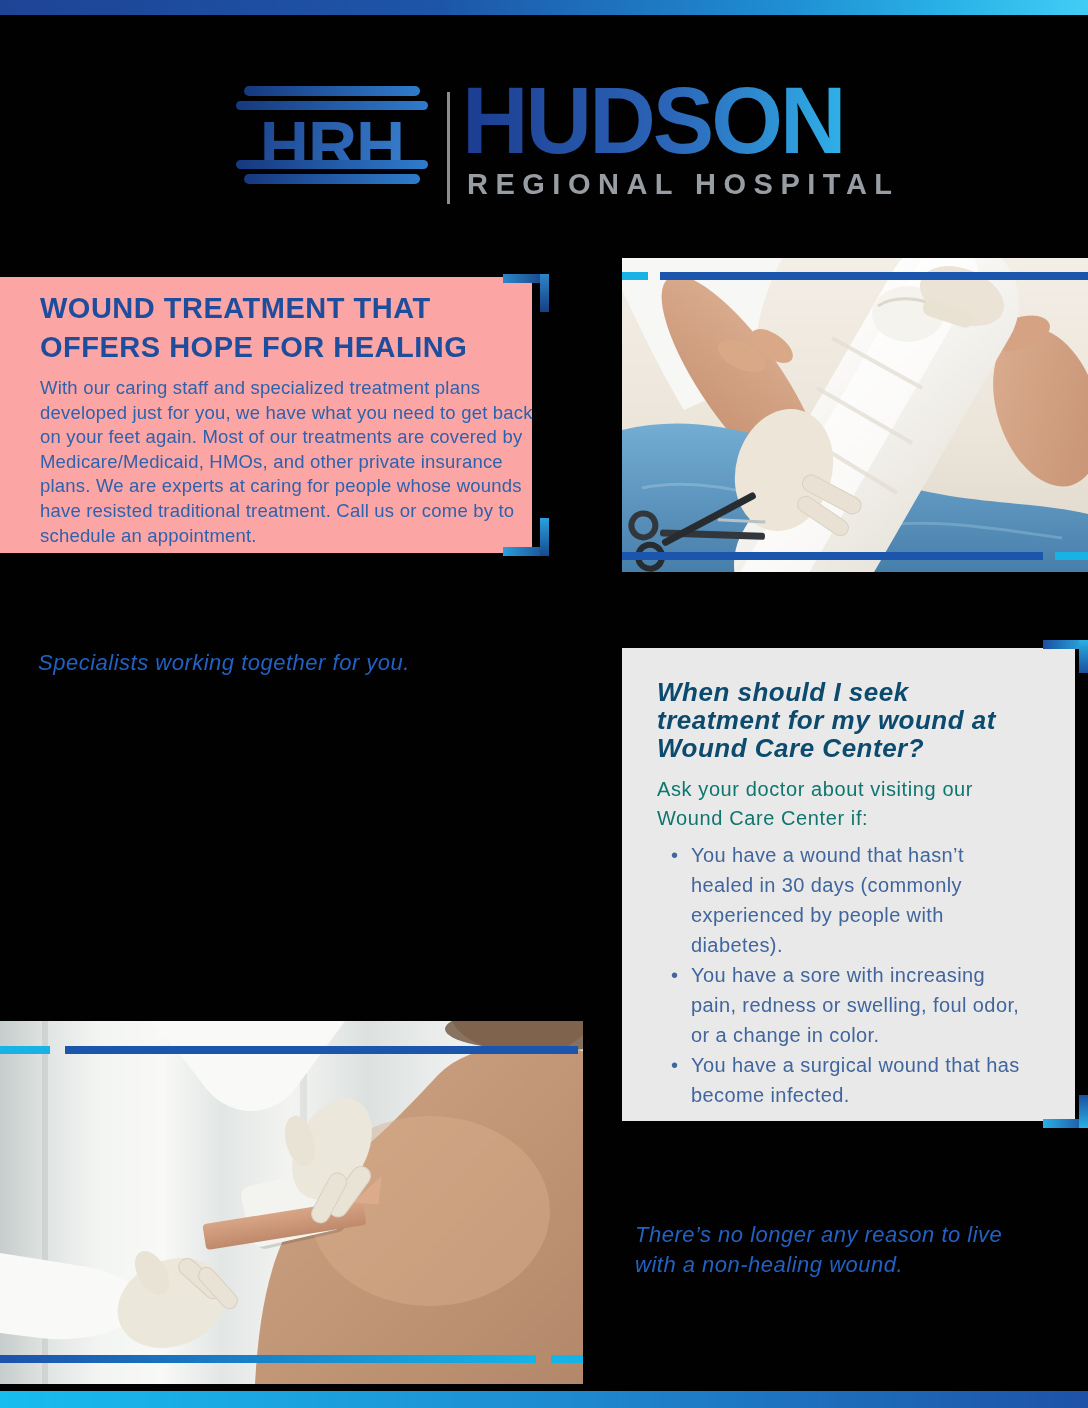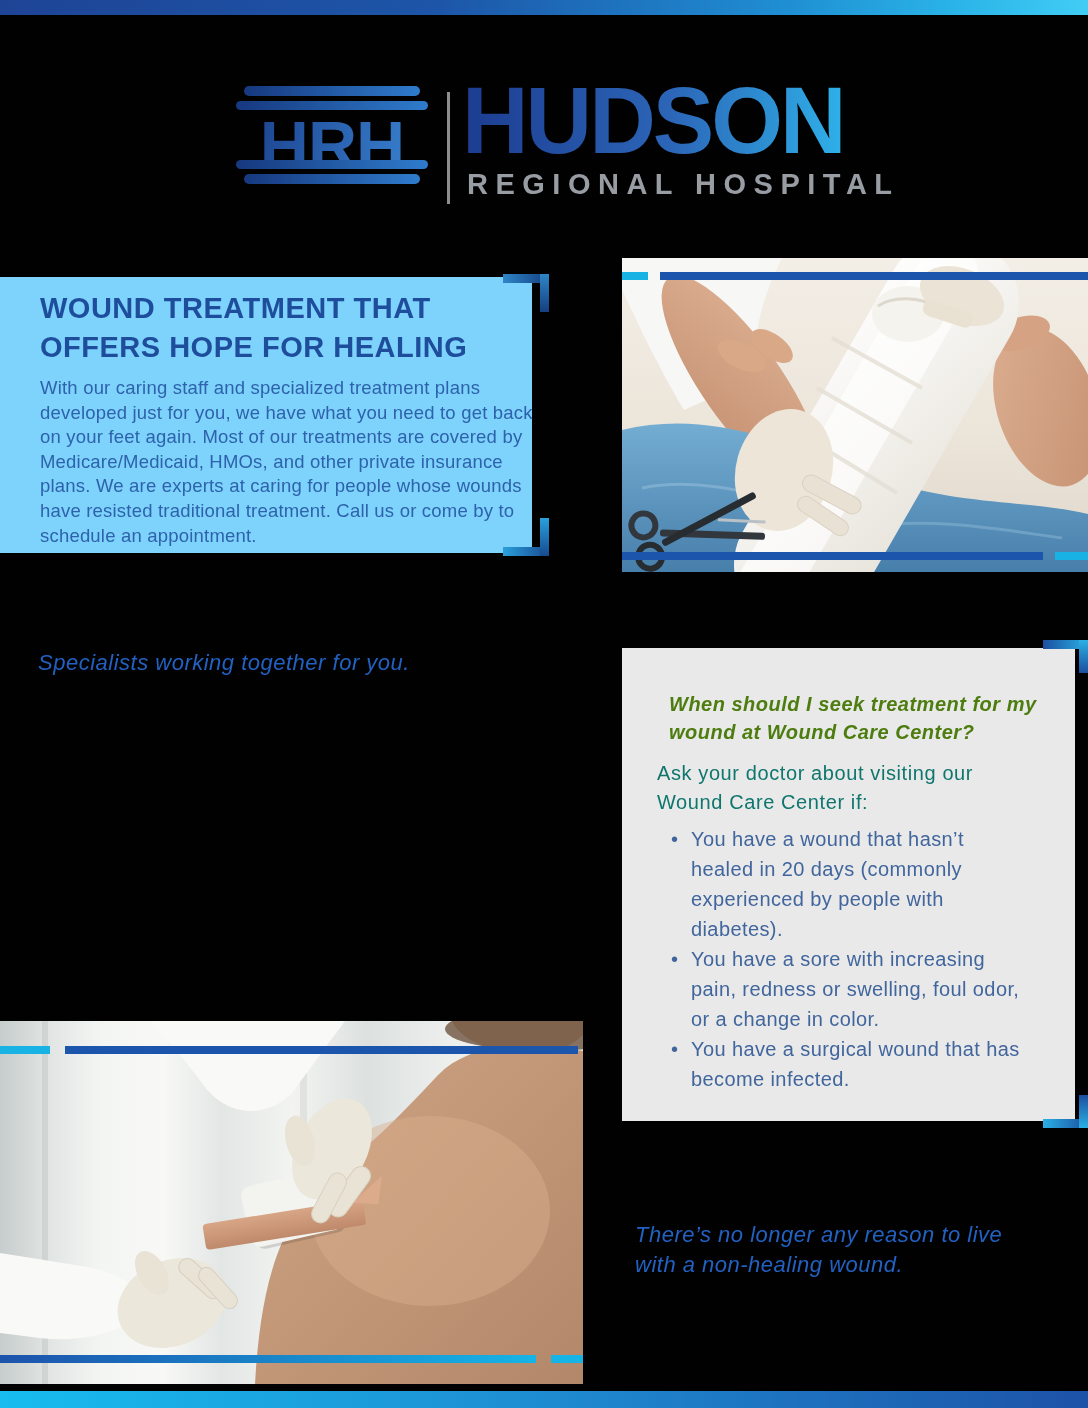--- a/index.html
+++ b/index.html
@@ -23,21 +23,21 @@
   .hrh-text{position:absolute;left:0;right:0;top:26px;height:66px;display:flex;align-items:center;justify-content:center;
             font-size:68px;font-weight:bold;letter-spacing:-1px;line-height:66px;
             background:linear-gradient(100deg,#1a3e8a,#3a85d4);-webkit-background-clip:text;background-clip:text;color:transparent;}
   .logo-divider{position:absolute;left:447px;top:92px;width:3px;height:112px;background:#8d8d8d;}
   .logo-name{position:absolute;left:462px;top:74px;font-size:94px;line-height:94px;font-weight:bold;letter-spacing:-3px;
              background:linear-gradient(90deg,#1c3c90 0%,#2c66b8 55%,#2fb0e8 100%);
              -webkit-background-clip:text;background-clip:text;color:transparent;transform:scaleX(.98);transform-origin:left;}
   .logo-sub{position:absolute;left:467px;top:168px;font-size:29px;font-weight:bold;letter-spacing:7.5px;color:#989da4;}
 
   
-  .intro-box{position:absolute;left:0;top:277px;width:532px;height:276px;background:#7dd3fc;
+  .intro-box{position:absolute;left:0;top:277px;width:532px;height:276px;background:#fca5a5;
              padding:12px 28px 0 40px;box-sizing:border-box;}
   .intro-box h1{margin:0;width:490px;font-size:29px;line-height:39px;letter-spacing:.5px;
                 font-weight:bold;color:#1e4d9c;}
   .intro-box p{margin:9px 0 0 0;width:518px;font-size:18.5px;line-height:24.6px;letter-spacing:.2px;color:#2e62ac;}
 
   
   .ck{position:absolute;}
   .wb-tr-h{top:-3px;right:-17px;width:46px;height:9px;background:linear-gradient(90deg,#2e86c8,#153f80);}
   .wb-tr-v{top:-3px;right:-17px;width:9px;height:38px;background:linear-gradient(180deg,#2e86c8,#153f80);}
   .wb-br-h{bottom:-3px;right:-17px;width:46px;height:9px;background:linear-gradient(90deg,#2aa0dc,#174a90);}
@@ -48,22 +48,22 @@
   .gb-br-v{bottom:-7px;right:-13px;width:9px;height:33px;background:linear-gradient(0deg,#2ab0e4,#1b4fa0);}
 
   
   .tagline{font-style:italic;font-weight:normal;color:#2261c2;letter-spacing:.5px;}
   .tagline-left{position:absolute;left:38px;top:650px;font-size:22px;}
   .tagline-right{position:absolute;left:635px;top:1200px;width:412px;font-size:22px;line-height:30px;margin-top:20px;}
 
   
   .qa-box{position:absolute;left:622px;top:648px;width:453px;height:473px;background:#e8e9e8;
           padding:30px 28px 0 35px;box-sizing:border-box;}
-  .qa-box h2{margin:12px;width:372px;font-size:20px;line-height:28px;letter-spacing:.5px;
-             font-style:italic;font-weight:bold;color:#4d7c0f;}
+  .qa-box h2{margin:0;width:372px;font-size:26px;line-height:28px;letter-spacing:.5px;
+             font-style:italic;font-weight:bold;color:#0c4a6e;}
   .qa-box p{margin:13px 0 0 0;width:382px;font-size:20px;line-height:29px;letter-spacing:.6px;color:#0f766e;}
   .qa-box ul{margin:7px 0 0 0;padding:0 0 0 34px;list-style:none;}
   .qa-box li{position:relative;width:332px;font-size:20px;line-height:30px;letter-spacing:.4px;color:#41659d;margin:0;}
   .qa-box li::before{content:"•";position:absolute;left:-20px;top:0;color:#41659d;font-size:20px;}
 
   
   .photo{position:absolute;display:block;}
   .photo-tr{left:622px;top:258px;}
   .photo-bl{left:0;top:1021px;}
 </style>
@@ -158,21 +158,21 @@
     <rect x="0" y="294" width="421" height="8" fill="#1c55ac"></rect>
     <rect x="433" y="294" width="33" height="8" fill="#18b2e4"></rect>
   </svg>
 
   <div class="tagline tagline-left">Specialists working together for you.</div>
 
   <div class="qa-box">
     <h2>When should I seek treatment for my wound at Wound Care Center?</h2>
     <p>Ask your doctor about visiting our Wound Care Center if:</p>
     <ul>
-      <li>You have a wound that hasn’t healed in 20 days (commonly experienced by people with diabetes).</li>
+      <li>You have a wound that hasn’t healed in 30 days (commonly experienced by people with diabetes).</li>
       <li>You have a sore with increasing pain, redness or swelling, foul odor, or a change in color.</li>
       <li>You have a surgical wound that has become infected.</li>
     </ul>
     <div class="ck gb-tr-h"></div>
     <div class="ck gb-tr-v"></div>
     <div class="ck gb-br-h"></div>
     <div class="ck gb-br-v"></div>
   </div>
 
   <svg class="photo photo-bl" width="583" height="363" viewBox="0 0 583 363" role="img" aria-label="Gloved clinician hands removing an adhesive bandage strip from a patient's shoulder">

